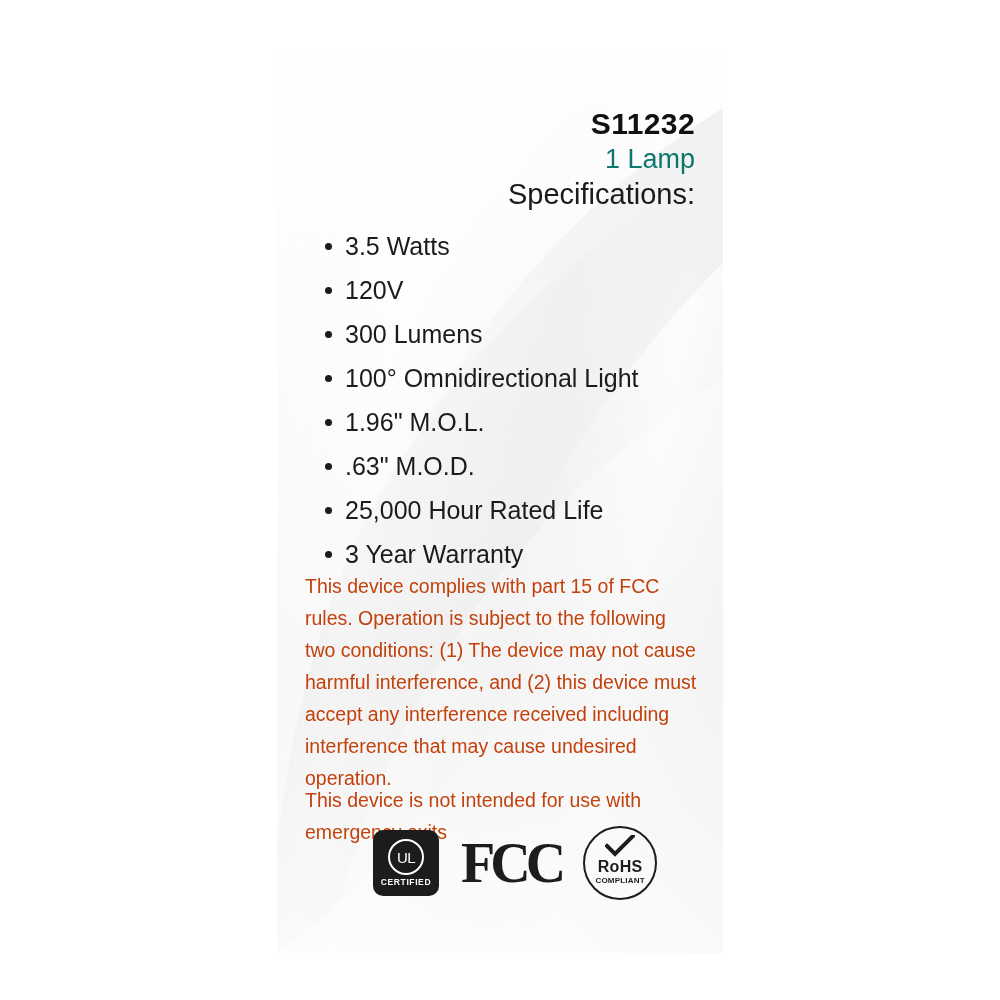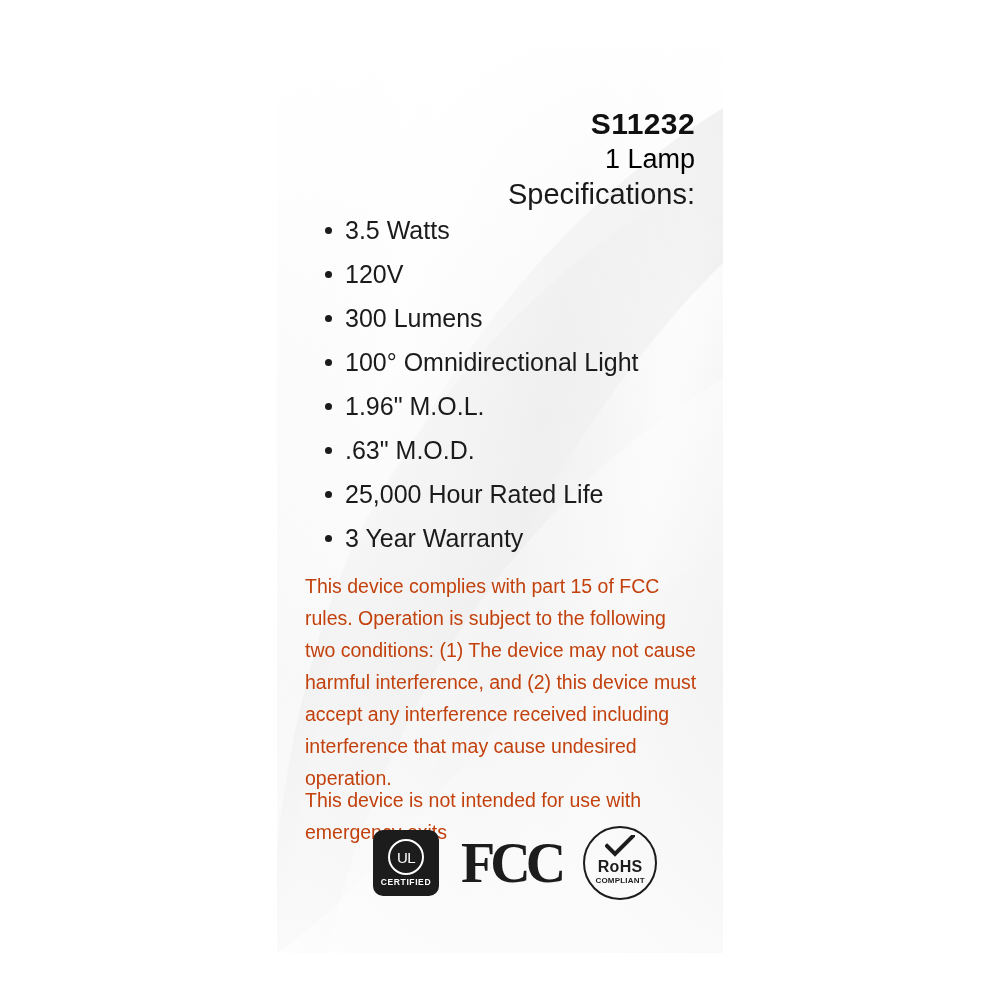--- a/index.html
+++ b/index.html
@@ -60,38 +60,38 @@
     font-size: 30px;
     font-weight: bold;
     color: #111111;
     letter-spacing: 0.4px;
   }
   .lampcount {
     position: absolute;
     right: 28px;
     top: 96px;
     font-size: 27px;
-    color: #000000;
+    color: #0f766e;
   }
 
   .spec-title {
     position: absolute;
     left: 0;
     right: 28px;
     top: 130px;
     text-align: right;
     font-size: 29px;
     color: #1a1a1a;
   }
 
   
   .spec-list {
     position: absolute;
     left: 42px;
-    top: 160px;
+    top: 176px;
     margin: 0;
     padding: 0;
     list-style: none;
   }
   .spec-list li {
     position: relative;
     padding-left: 26px;
     font-size: 25px;
     line-height: 44px;
     color: #1b1b1b;

